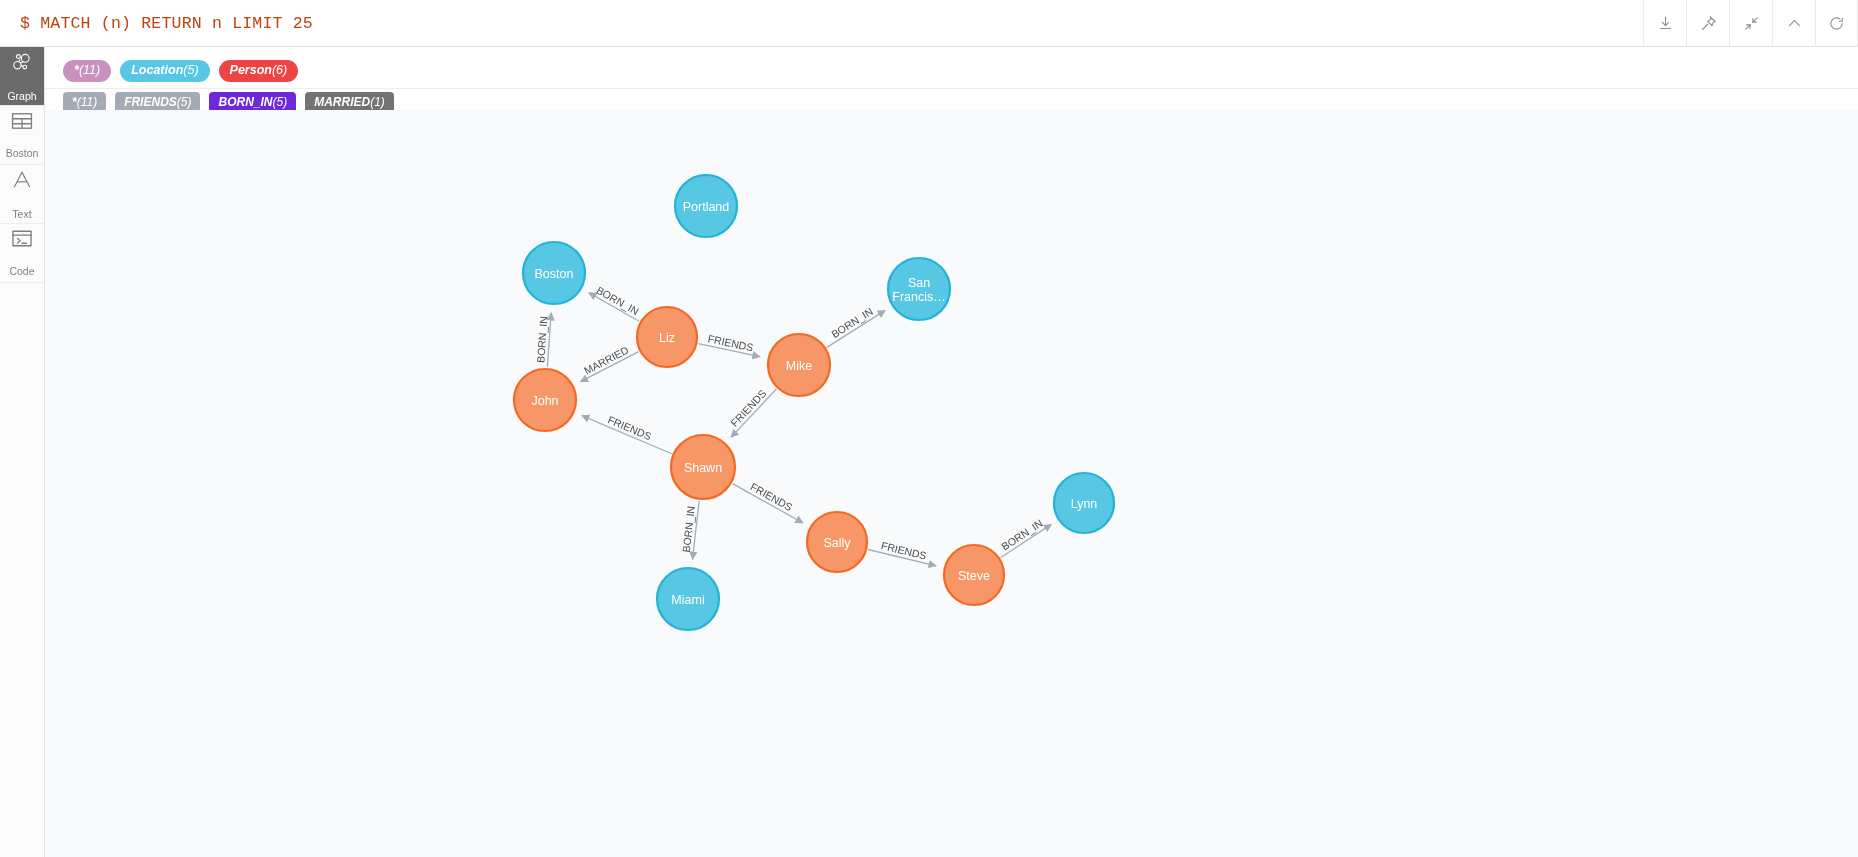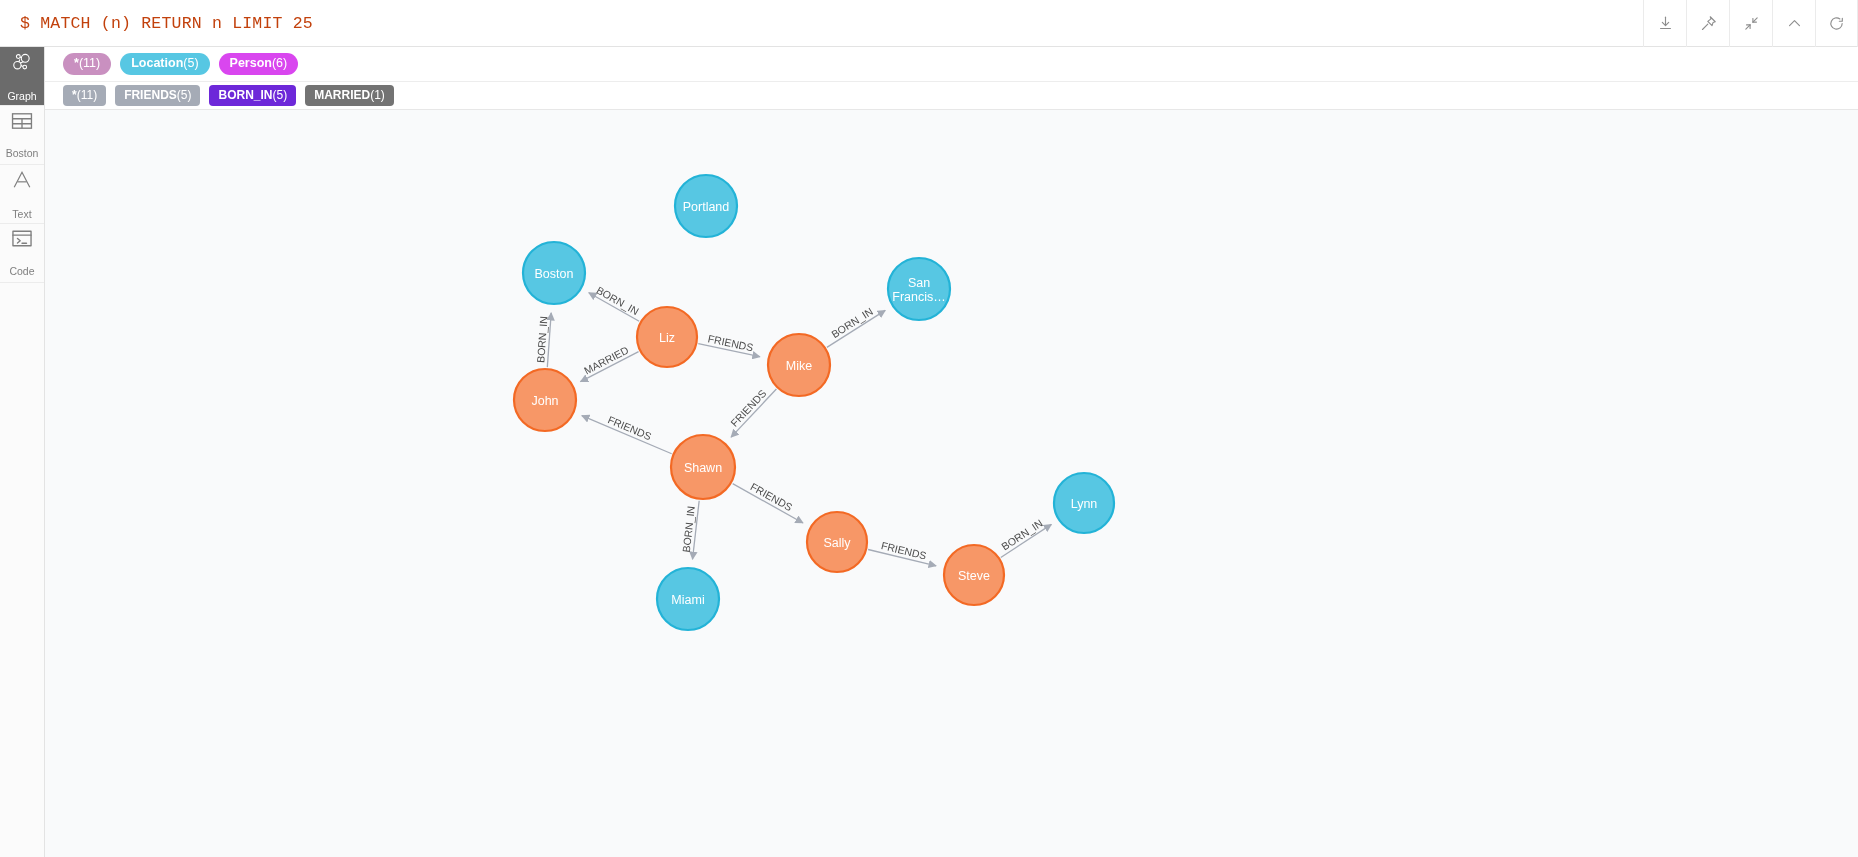--- a/index.html
+++ b/index.html
@@ -37,22 +37,22 @@
     height:59px; display:flex; flex-direction:column;
     align-items:center; justify-content:center; gap:18px;
     color:#7f7f7f; cursor:pointer; border-bottom:1px solid #ececec;
   }
   .side-item.active { background:#6b6b6b; color:#ffffff; }
   .side-item .si-label { font-size:10.5px; line-height:1; }
   .side-item svg { display:block; }
 
   
   .legend {
-    position:absolute; left:45px; top:47px; width:1813px; height:63px;
-    background:#ffffff; border-bottom:1px solid #e7e7e7;
+    position:absolute; left:45px; top:54px; width:1813px; height:63px;
+    background:#ffffff; border-bottom:1px solid #e7e7e7;font-style:italic;
   }
   .legend-row { display:flex; align-items:center; gap:9px; padding-left:18px; }
   .legend-row.nodes { height:34px; }
   .legend-row.rels  { height:28px; border-top:1px solid #ededed; }
   .chip {
     border-radius:11px; color:#ffffff; font-size:12.5px;
     padding:3px 11px; line-height:1.25; white-space:nowrap; cursor:pointer;
     font-weight:700;
   }
   .chip .cnt { font-weight:400; }
@@ -168,21 +168,21 @@
 </div>
 
 <div class="legend">
   <div class="legend-row nodes">
     <span class="chip" style="background:#c990c0">
       <span>*</span><span class="cnt">(11)</span>
     </span>
     <span class="chip" style="background:#57c7e3">
       <span>Location</span><span class="cnt">(5)</span>
     </span>
-    <span class="chip" style="background:#d946ef">
+    <span class="chip" style="background:#ef4444">
       <span>Person</span><span class="cnt">(6)</span>
     </span>
   </div>
   <div class="legend-row rels">
     <span class="chip rel" style="background:#a5abb6">
       <span>*</span><span class="cnt">(11)</span>
     </span>
     <span class="chip rel" style="background:#a5abb6">
       <span>FRIENDS</span><span class="cnt">(5)</span>
     </span>

